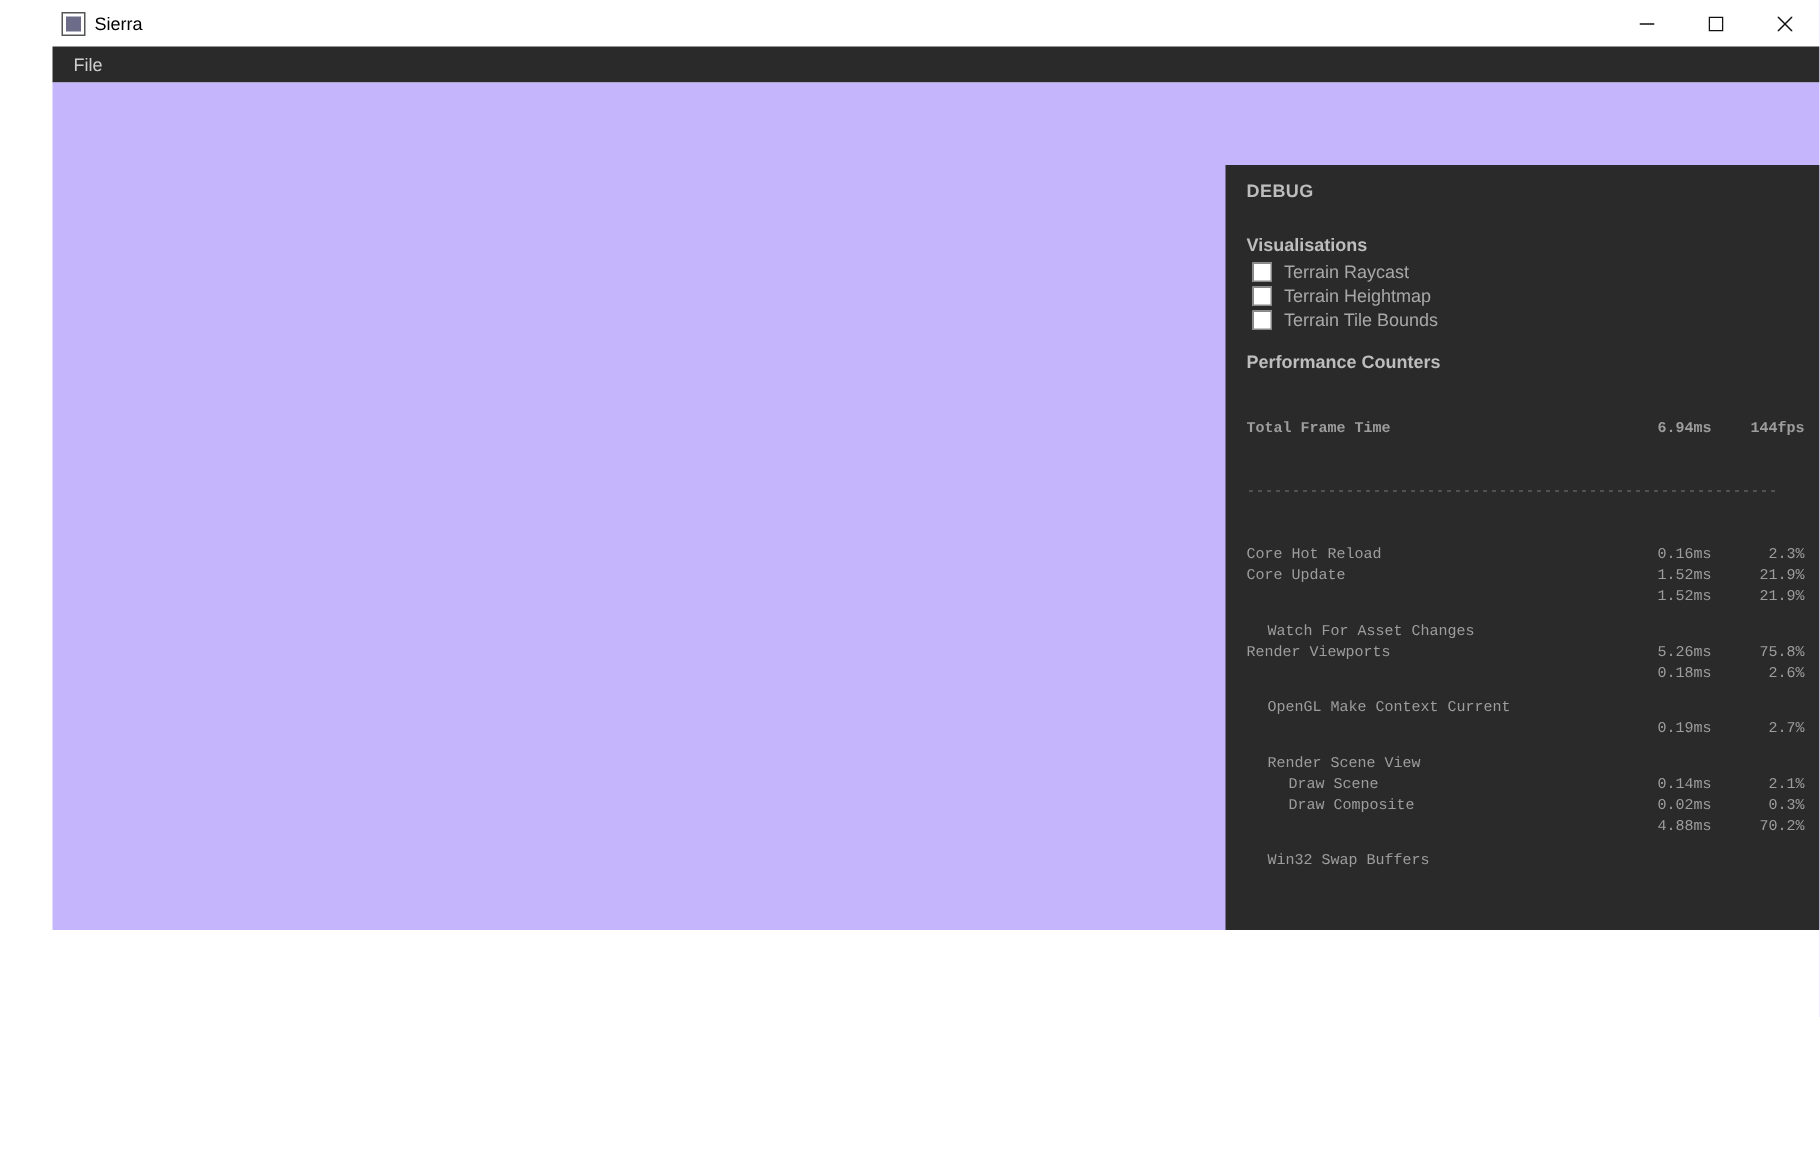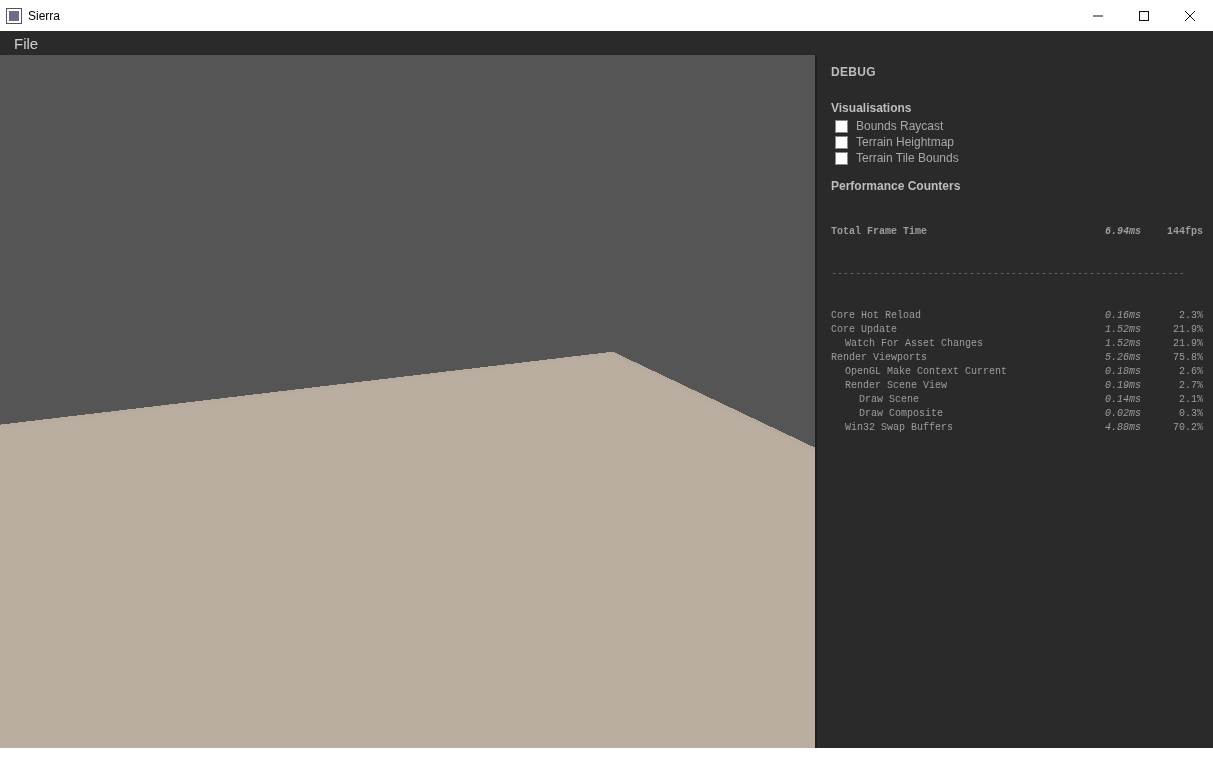--- a/index.html
+++ b/index.html
@@ -1,17 +1,17 @@
 <!DOCTYPE html>
 <html><head>
 <meta charset="utf-8">
 <style>
   * { box-sizing: border-box; margin: 0; padding: 0; }
   html, body { width: 1213px; height: 780px; overflow: hidden; font-family: "Segoe UI", Arial, sans-serif; background: #fff; }
-  .window { width: 1213px; height: 748px; display: flex; flex-direction: column; }
+  .window { width: 1213px; height: 620px; display: flex; flex-direction: column; padding-left: 35px; }
 
   
   .titlebar {
     height: 31px; background: #ffffff; display: flex; align-items: center;
     padding-left: 6px; font-size: 12px; color: #000;
   }
   .titlebar .app-icon {
     width: 16px; height: 16px; margin-right: 6px; display: inline-block;
     border: 1px solid #555; position: relative; background: #fff;
   }
@@ -24,26 +24,26 @@
   .win-controls { display: flex; height: 100%; }
   .win-btn {
     width: 46px; height: 100%; display: flex; align-items: center; justify-content: center;
     color: #111; font-size: 13px;
   }
   .win-btn svg { width: 10px; height: 10px; stroke: #111; stroke-width: 1; fill: none; }
 
   
   .menubar {
     height: 24px; background: #2a2a2a; display: flex; align-items: center;
-    padding-left: 6px; color: #cfcfcf; font-size: 15px;
+    padding-left: 6px; color: #cfcfcf; font-size: 12px;
   }
   .menubar .menu-item { padding: 2px 8px; }
 
   
-  .content { flex: 1; display: flex; background: #c4b5fd; min-height: 0; }
+  .content { flex: 1; display: flex; background: #c4b5fd; min-height: 0; align-items: flex-end; }
   .viewport {
     flex: 1 1 auto; position: relative; background: #555555; overflow: hidden;
     border-right: 2px solid #1e1e1e;
   }
   .terrain-plane {
     position: absolute;
     width: 1400px; height: 1400px;
     left: -500px; top: 500px;
     background: #b9aea0;
     transform: perspective(1000px) rotateX(60deg) rotate(-18deg) translate(100px,-400px);
@@ -66,27 +66,27 @@
   }
   .checkbox-label { color: #a8a8a8; }
 
   .perf {
     font-family: Consolas, "Courier New", monospace;
     font-size: 10px; color: #9d9d9d; line-height: 14px;
     white-space: pre;
   }
   .perf .row { display: flex; }
   .perf .name { flex: 1 1 auto; overflow: hidden; }
-  .perf .ms { width: 62px; text-align: right; font-style: italic; }
+  .perf .ms { width: 62px; text-align: right; }
   .perf .pct { width: 62px; text-align: right; }
   .perf .total .name, .perf .total .ms, .perf .total .pct { font-weight: 700; color: #9d9d9d; }
   .perf .sep { color: #6a6a6a; letter-spacing: 0; }
 
   .ind-0 { padding-left: 0; }
-  .ind-1 { padding-left: 14px; }
+  .ind-1 { padding-left: 14px; margin-top: 23px; }
   .ind-2 { padding-left: 28px; }
 </style>
 </head>
 <body>
 
 <div class="window">
 
   <div class="titlebar">
     <span class="app-icon"></span>
     <span class="title">Sierra</span>
@@ -121,21 +121,21 @@
       <div class="terrain-plane"></div>
     </div>
 
     <div class="sidebar">
       <div class="panel-title">DEBUG</div>
 
       <div class="section-title">Visualisations</div>
 
       <div class="checkbox-row">
         <span class="checkbox-box"></span>
-        <span class="checkbox-label">Bounds Raycast</span>
+        <span class="checkbox-label">Terrain Raycast</span>
       </div>
       <div class="checkbox-row">
         <span class="checkbox-box"></span>
         <span class="checkbox-label">Terrain Heightmap</span>
       </div>
       <div class="checkbox-row">
         <span class="checkbox-box"></span>
         <span class="checkbox-label">Terrain Tile Bounds</span>
       </div>
 

